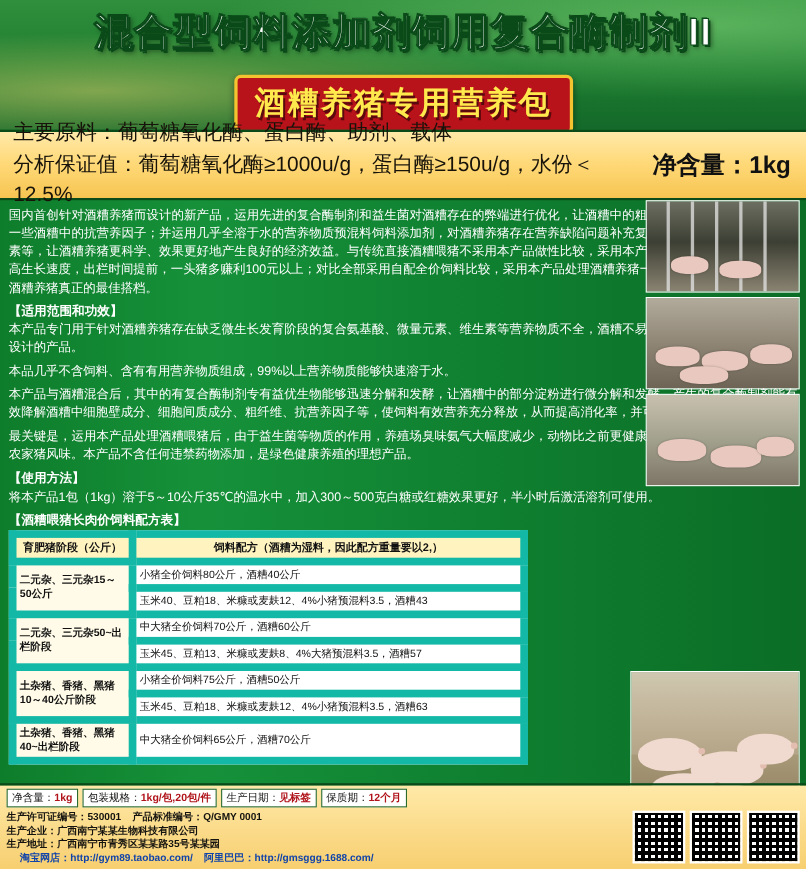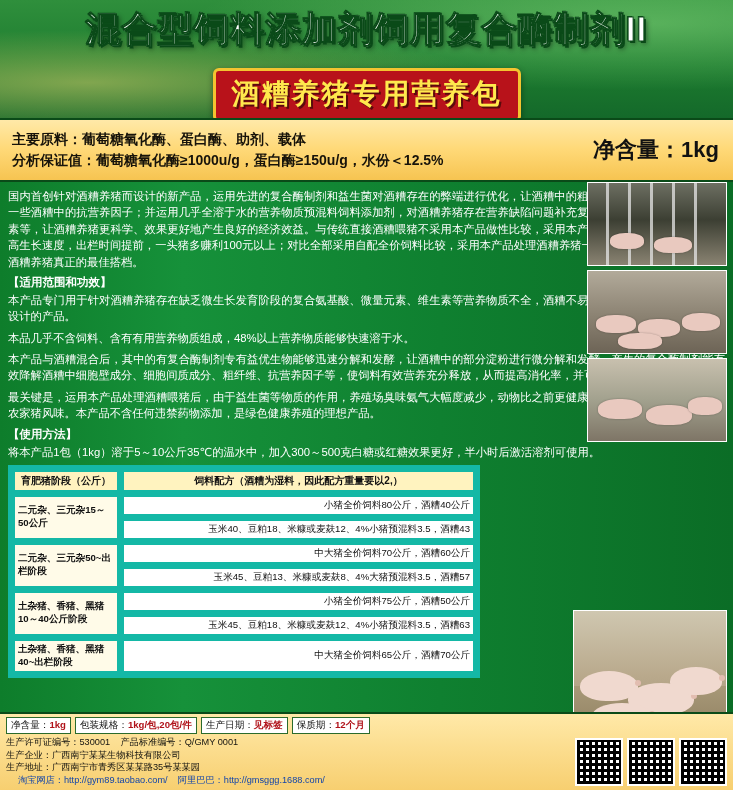--- a/index.html
+++ b/index.html
@@ -61,21 +61,21 @@
     margin:0;
     height:60px;
     background:linear-gradient(180deg,#ffe9a8 0%,#ffd978 48%,#f6c451 100%);
     border-top:2px solid #0a4a18;
     border-bottom:2px solid #0a4a18;
     display:flex;align-items:center;
   }
   .info-left{
     flex:1 1 auto;padding-left:12px;line-height:1.5;
   }
-  .info-left div{font-size:14px;color:#17130a;font-weight:bold;}
+  .info-left div{font-size:19px;color:#17130a;font-weight:normal;}
   .net-weight{
     flex:0 0 auto;padding-right:14px;
     font-size:22px;font-weight:bold;color:#111;
     white-space:nowrap;
   }
   
   .body-area{
     position:relative;
     padding:6px 8px 0 8px;
     color:#ffffff;
@@ -113,36 +113,36 @@
   table{
     border-collapse:collapse;width:100%;
     background:#ffffff;
     font-size:9.6px;color:#111;
   }
   th,td{border:7px solid #14b8a6;padding:2px 3px;vertical-align:middle;}
   thead th{
     background:#fff3bf;font-weight:bold;text-align:center;font-size:10px;
   }
   td.stage{width:96px;text-align:left;font-weight:bold;background:#fffbe8;}
-  td.formula{text-align:right;background:#ffffff;}
+  td.formula{text-align:left;background:#ffffff;}
   
   .footer{
     position:absolute;left:0;bottom:0;width:100%;
     background:linear-gradient(180deg,#ffe9a8 0%,#f7cf70 100%);
     border-top:2px solid #0a4a18;
     padding:3px 6px 4px 6px;
     box-sizing:border-box;
   }
   .spec-row{display:flex;gap:4px;margin-bottom:2px;}
   .spec-cell{
     border:1px solid #2b6b2c;background:#fff;
     font-size:9.6px;padding:1px 4px;white-space:nowrap;color:#111;
   }
   .spec-cell b{color:#b0131a;}
-  .foot-cols{display:flex;gap:0;align-items:flex-end;}
+  .foot-cols{display:flex;gap:0;align-items:center;font-weight:bold;}
   .foot-left{flex:1 1 auto;}
   .foot-left div{font-size:9.2px;line-height:1.35;color:#14130f;}
   .foot-left .blue{color:#1144aa;margin-left:12px;}
   .qr{
     width:44px;height:44px;background:
       repeating-linear-gradient(0deg,#000 0 3px,#fff 3px 6px),
       repeating-linear-gradient(90deg,#000 0 3px,#fff 3px 6px);
     background-blend-mode:multiply;
     border:2px solid #fff;flex:0 0 auto;
   }
@@ -182,27 +182,28 @@
       <span>净含量：</span><span>1kg</span>
     </div>
   </div>
 
   <div class="body-area">
 
     <p class="para">国内首创针对酒糟养猪而设计的新产品，运用先进的复合酶制剂和益生菌对酒糟存在的弊端进行优化，让酒糟中的粗蛋白等营养完全释放和脱除一些酒糟中的抗营养因子；并运用几乎全溶于水的营养物质预混料饲料添加剂，对酒糟养猪存在营养缺陷问题补充复合微量元素、氨基酸、维生素等，让酒糟养猪更科学、效果更好地产生良好的经济效益。与传统直接酒糟喂猪不采用本产品做性比较，采用本产品处理后的酒糟养猪能够提高生长速度，出栏时间提前，一头猪多赚利100元以上；对比全部采用自配全价饲料比较，采用本产品处理酒糟养猪一头猪多赚利200元以上。是酒糟养猪真正的最佳搭档。</p>
 
     <div class="sec-title">【适用范围和功效】</div>
     <p class="para">本产品专门用于针对酒糟养猪存在缺乏微生长发育阶段的复合氨基酸、微量元素、维生素等营养物质不全，酒糟不易保存，让猪不爱吃等，专门设计的产品。</p>
-    <p class="para">本品几乎不含饲料、含有有用营养物质组成，48%以上营养物质能够快速溶于水。</p>
+    <p class="para">本品几乎不含饲料、含有有用营养物质组成，99%以上营养物质能够快速溶于水。</p>
     <p class="para">本产品与酒糟混合后，其中的有复合酶制剂专有益优生物能够迅速分解和发酵，让酒糟中的部分淀粉进行微分解和发酵，产生的复合酶制剂能有效降解酒糟中细胞壁成分、细胞间质成分、粗纤维、抗营养因子等，使饲料有效营养充分释放，从而提高消化率，并可显著提高适口性。</p>
     <p class="para">最关键是，运用本产品处理酒糟喂猪后，由于益生菌等物质的作用，养殖场臭味氨气大幅度减少，动物比之前更健康，肉质得到改善并具有自然农家猪风味。本产品不含任何违禁药物添加，是绿色健康养殖的理想产品。</p>
 
     <div class="sec-title">【使用方法】</div>
     <p class="para">将本产品1包（1kg）溶于5～10公斤35℃的温水中，加入300～500克白糖或红糖效果更好，半小时后激活溶剂可使用。</p>
 
+    <div class="sec-title">【酒糟喂猪长肉价饲料配方表】</div>
 
     <div class="photos">
       <div class="photo p1">
         <div class="bar-v" style="left:18px"></div>
           <div class="bar-v" style="left:40px"></div>
         <div class="bar-v" style="left:62px"></div>
           <div class="bar-v" style="left:84px"></div>
         <div class="bar-v" style="left:106px"></div>
         <div class="pig" style="left:22px;top:50px;width:34px;height:16px"></div>
         <div class="pig" style="left:66px;top:54px;width:38px;height:16px"></div>

